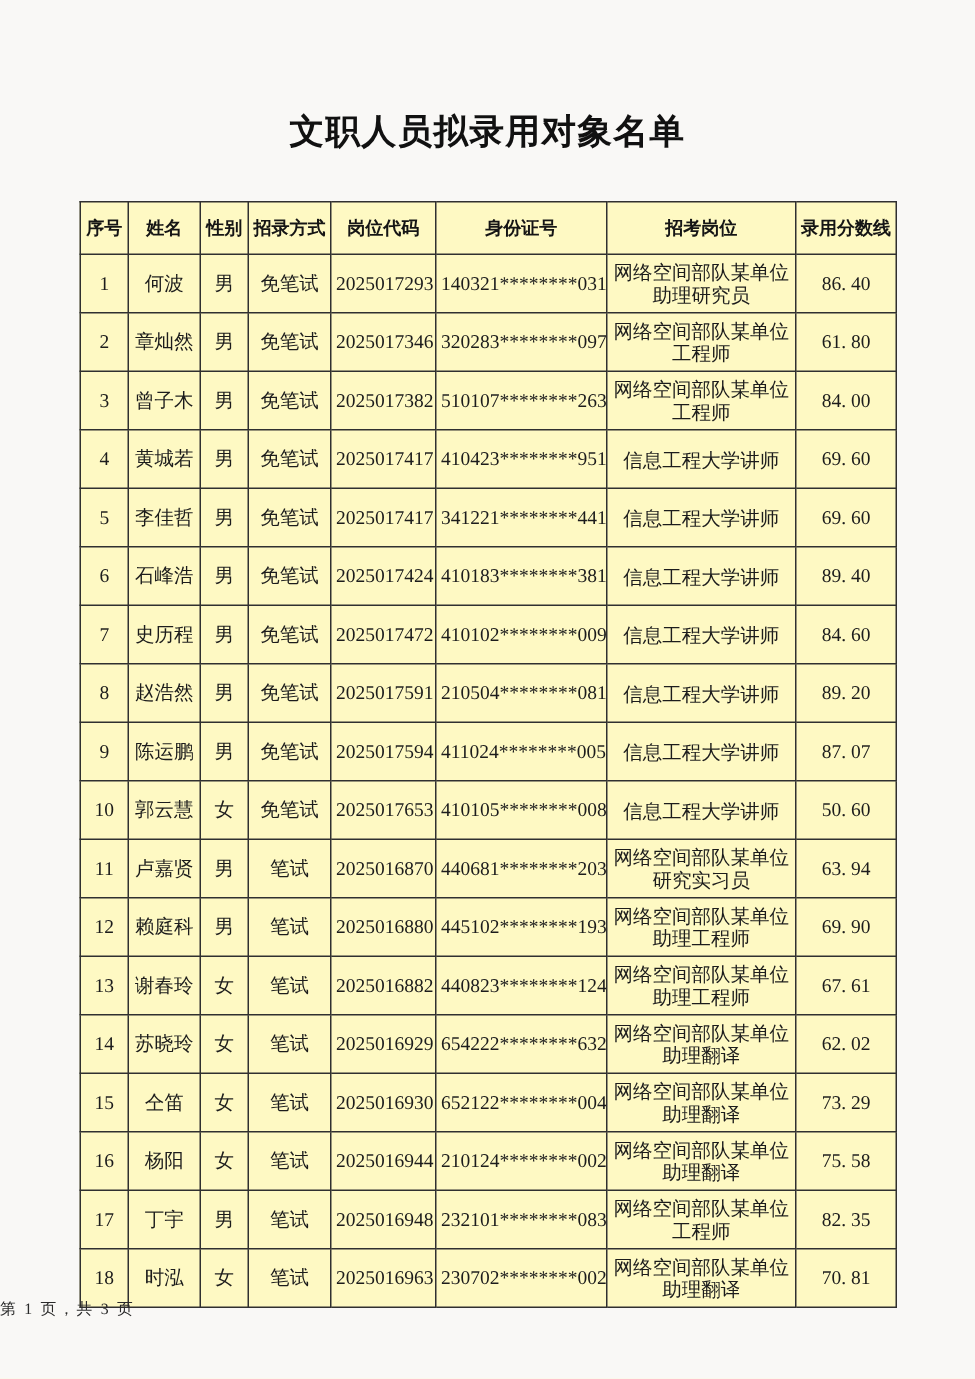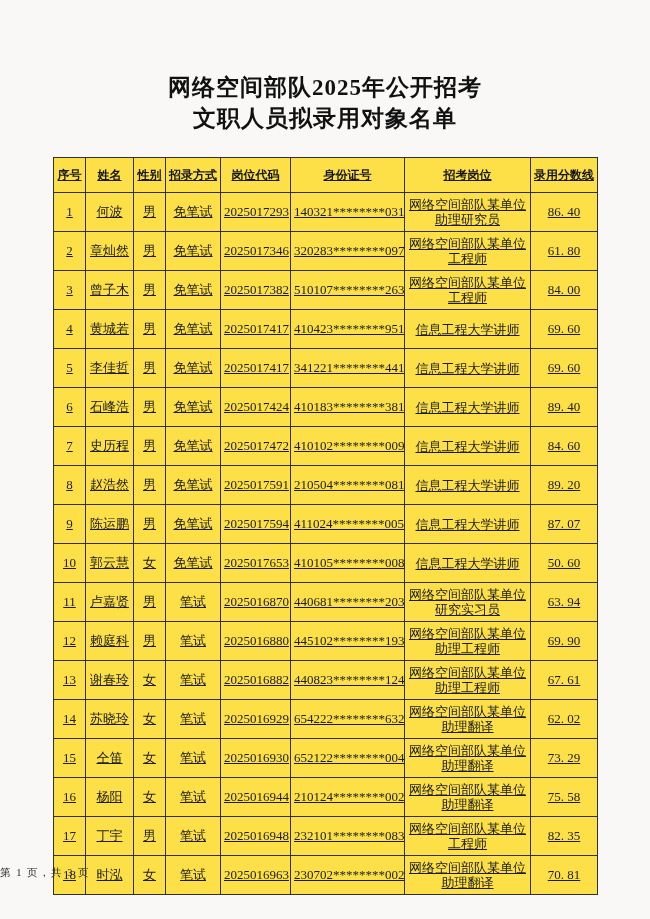--- a/index.html
+++ b/index.html
@@ -26,28 +26,27 @@
   .title-line {
     font-size: 23px;
     font-weight: bold;
     line-height: 31px;
     letter-spacing: 1px;
     color: #111;
   }
   table.roster {
     position: absolute;
     left: 53px;
-    top: 157px;
+    top: 134px;
     width: 544px;
     height: 710px;
     border-collapse: collapse;
     table-layout: fixed;
     border: 1.5px solid #2a2a2a;
-    background: #fde047;
-    text-decoration: underline;
+    background: #fef9c3;
   }
   table.roster th, table.roster td {
     border: 1px solid #303030;
     padding: 1px 3px;
     text-align: center;
     vertical-align: middle;
     overflow: hidden;
   }
   table.roster th {
     font-family: "Liberation Sans", "DejaVu Sans", sans-serif;
@@ -79,21 +78,20 @@
     letter-spacing: 1.5px;
     color: #2a2a2a;
   }
 </style>
 </head>
 <body>
 
 <div class="page">
 
   <div class="title-block">
-    <div class="title-line">网络空间部队2025年公开招考</div>
     <div class="title-line">文职人员拟录用对象名单</div>
   </div>
 
   <table class="roster">
     <colgroup>
       <col style="width:32px">
         <col style="width:48px">
         <col style="width:32px">
       <col style="width:55px">
         <col style="width:70px">

